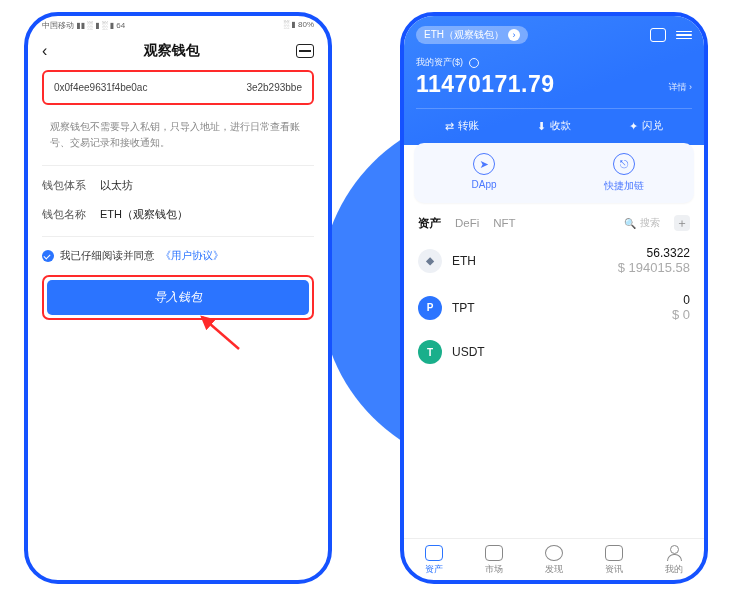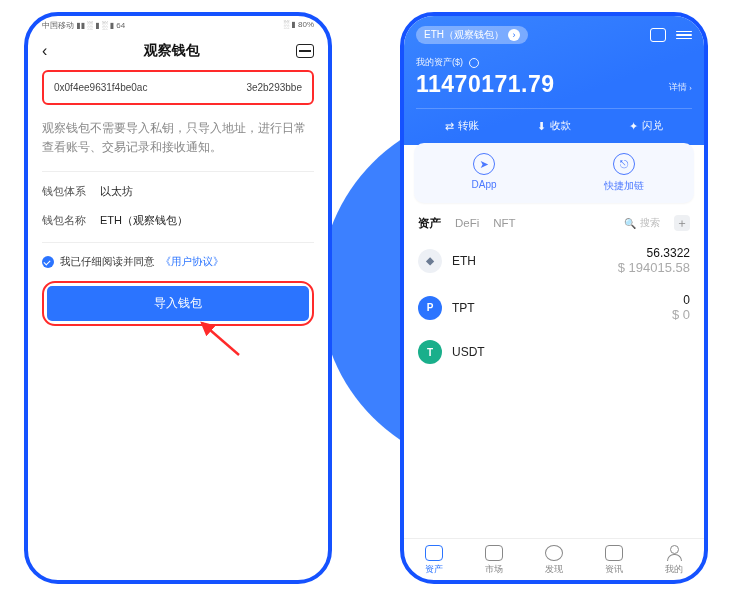--- a/index.html
+++ b/index.html
@@ -59,24 +59,25 @@
     border: 2.5px solid #ff2a2a;
     border-radius: 6px;
     padding: 10px 10px;
     font-size: 10px;
     color: #444;
     display: flex; justify-content: space-between;
     margin-bottom: 14px;
   }
 
   .desc {
-    font-size: 12px;
+    font-size: 10px;
     color: #888;
     line-height: 1.6;
     margin-bottom: 14px;
+    margin-left: 8px;
   }
   .divider { height: 1px; background: #eee; margin: 0 0 12px; }
 
   .field-row {
     font-size: 11px; color: #333;
     display: flex; gap: 14px;
     margin-bottom: 14px;
   }
   .field-label { color: #555; }
   .field-val { color: #222; }
@@ -91,23 +92,24 @@
     background: #2b74ff; position: relative;
   }
   .check::after{
     content:""; position:absolute; left:3px; top:2.5px; width:3px; height:5px;
     border-right:1.5px solid #fff; border-bottom:1.5px solid #fff; transform:rotate(45deg);
   }
   .agree-link { color: #2b74ff; }
 
   .import-frame {
     border: 2.5px solid #ff2a2a;
-    border-radius: 13px;
+    border-radius: 7px;
     padding: 3px;
     position: relative;
+    font-style: italic;
   }
   .import-btn {
     background: #2b74ff;
     color: #fff;
     font-size: 12px;
     text-align: center;
     padding: 9px 0;
     border-radius: 5px;
   }
   .arrow {
@@ -139,21 +141,21 @@
   }
   .rp-icons { display:flex; gap:10px; }
   .ic-sq { width:16px;height:14px;border:1.4px solid #fff;border-radius:3px; }
   .ic-menu { width:16px; display:flex; flex-direction:column; gap:2.2px; justify-content:center;}
   .ic-menu span{height:1.5px;background:#fff;border-radius:1px;}
 
   .rp-asset-label { display:flex; align-items:center; gap:6px; font-size:9px; opacity:.9; margin-top:12px;}
   .eye { width:10px;height:10px;border:1px solid #fff;border-radius:50% 50% 50% 50%; }
   .rp-asset-row { display:flex; justify-content:space-between; align-items:flex-end;gap:46px;}
   .rp-amount { font-size: 23px; font-weight:700; letter-spacing:.5px; margin-top:2px;}
-  .rp-detail { font-size:9px; opacity:.85; padding-bottom:4px;font-family:Liberation Serif, serif;}
+  .rp-detail { font-size:9px; opacity:.85; padding-bottom:4px;}
 
   .rp-actions {
     display:flex; justify-content:space-around;
     font-size: 10.5px; margin-top:10px; padding:10px 0 12px;
     border-top: 1px solid rgba(255,255,255,0.22);
   }
   .rp-act { display:flex; align-items:center; gap:4px; opacity:.95;}
   .rp-act .dot{ font-size:11px; }
 
   .rp-mid {

